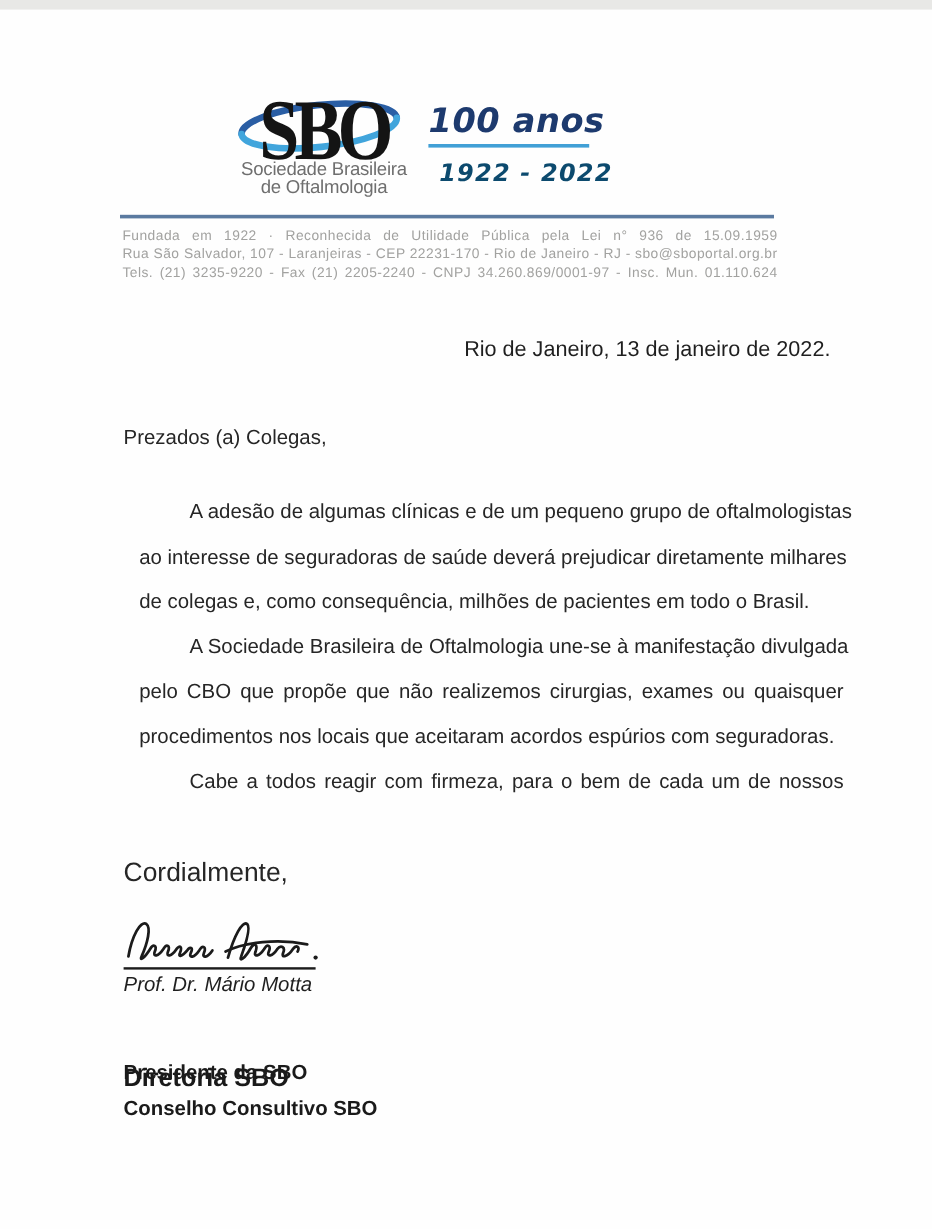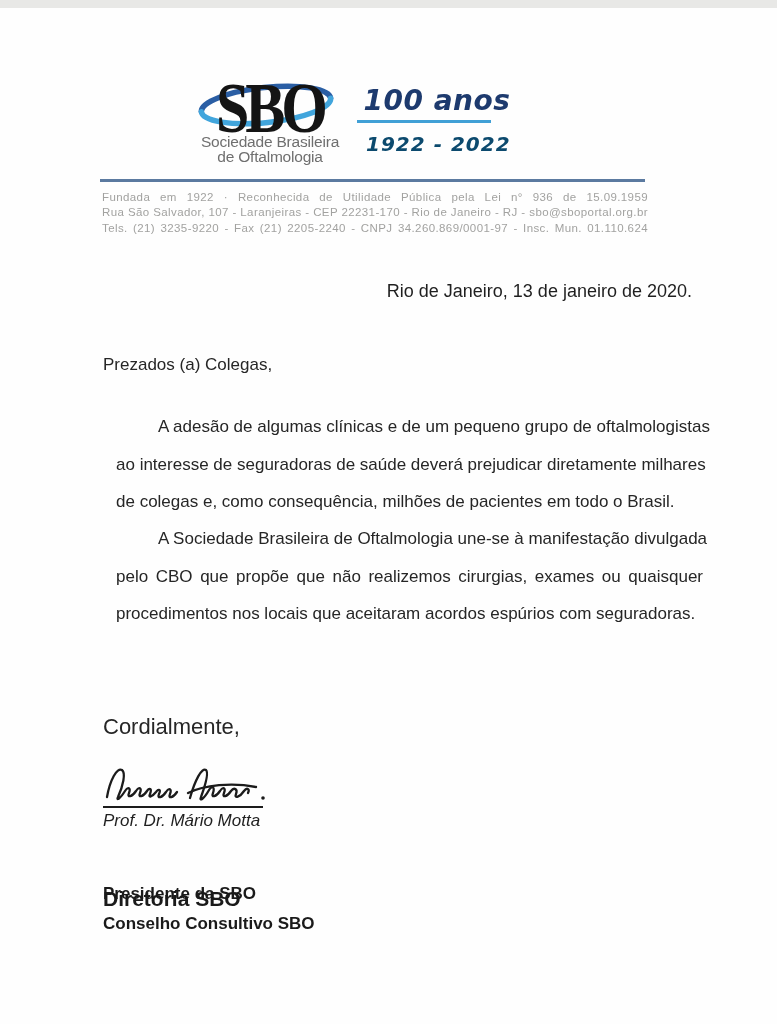--- a/index.html
+++ b/index.html
@@ -13,21 +13,21 @@
 
   
   .logo-svg{position:absolute;left:198px;top:74px;width:142px;height:62px;}
   .logo-caption{
     position:absolute;left:175px;top:134px;width:190px;text-align:center;
     font-size:15.5px;line-height:15px;color:#6f6f6f;letter-spacing:-0.2px;
   }
   .centennial{position:absolute;left:357px;top:84px;width:160px;}
   .centennial .title{
     font-family:"DejaVu Sans",sans-serif;font-weight:bold;font-style:italic;
-    font-size:28px;color:#1d3a6e;letter-spacing:0.5px;text-align:center;
+    font-size:28px;color:#1d3a6e;letter-spacing:0.5px;
   }
   .centennial .rule{width:134px;height:3px;background:#41a0d6;margin-top:3px;}
   .centennial .years{
     font-family:"DejaVu Sans",sans-serif;font-weight:bold;font-style:italic;
     font-size:20px;color:#0c4a6e;margin-top:9px;margin-left:9px;letter-spacing:1px;
   }
   .divider{position:absolute;left:100px;top:179px;width:545px;height:3px;background:#5b7aa0;}
   .address{
     position:absolute;left:102px;top:190px;width:546px;
     font-size:11.5px;line-height:15.4px;color:#a2a2a0;letter-spacing:0.4px;
@@ -77,36 +77,37 @@
   </div>
 
   <div class="divider"></div>
 
   <div class="address">
     <div class="jline">Fundada em 1922 · Reconhecida de Utilidade Pública pela Lei n° 936 de 15.09.1959</div>
     <div class="jline">Rua São Salvador, 107 - Laranjeiras - CEP 22231-170 - Rio de Janeiro - RJ - sbo@sboportal.org.br</div>
     <div class="jline">Tels. (21) 3235-9220 - Fax (21) 2205-2240 - CNPJ 34.260.869/0001-97 - Insc. Mun. 01.110.624</div>
   </div>
 
-  <div class="dateline">Rio de Janeiro, 13 de janeiro de 2020.</div>
+  <div class="dateline">Rio de Janeiro, 13 de janeiro de 2022.</div>
   <div class="salutation">Prezados (a) Colegas,</div>
 
   <div class="para p1">
     <div class="line first">A adesão de algumas clínicas e de um pequeno grupo de oftalmologistas</div>
     <div class="line">ao interesse de seguradoras de saúde deverá prejudicar diretamente milhares</div>
     <div class="line last">de colegas e, como consequência, milhões de pacientes em todo o Brasil.</div>
   </div>
 
   <div class="para p2">
     <div class="line first">A Sociedade Brasileira de Oftalmologia une-se à manifestação divulgada</div>
     <div class="line">pelo CBO que propõe que não realizemos cirurgias, exames ou quaisquer</div>
     <div class="line last">procedimentos nos locais que aceitaram acordos espúrios com seguradoras.</div>
   </div>
 
   <div class="para p3">
+    <div class="line first">Cabe a todos reagir com firmeza, para o bem de cada um de nossos</div>
   </div>
 
   <div class="closing">Cordialmente,</div>
 
   <svg class="sig-svg" viewBox="0 0 165 42">
     <g fill="none" stroke="#1b1b1b" stroke-width="2.3" stroke-linecap="round" stroke-linejoin="round">
       <path d="M3 33 C6 16 13 3 18 6 C22 9 19 22 14 33 C12 37 16 35 21 27 C24 22 27 24 25 29 C23 34 28 33 32 27 C35 22 38 24 36 29 C34 34 39 33 43 27 C46 23 48 25 46 30 C44 34 48 33 52 28 C55 24 57 26 55 30 C53 35 58 34 62 28 C65 23 68 25 66 30 C64 35 69 34 73 28"></path>
       <path d="M86 34 C91 16 98 3 102 6 C105 9 101 22 97 33 C95 38 100 35 105 26 C108 21 111 23 109 29 C107 34 112 33 116 27 C119 22 122 24 120 29 C118 34 123 33 127 27 C130 23 134 25 132 30 C130 35 136 33 140 27 C143 23 146 25 144 29"></path>
       <path d="M84 29 C100 21 128 18 152 23"></path>
       <circle cx="159" cy="34" r="1.8" fill="#1b1b1b" stroke="none"></circle>

